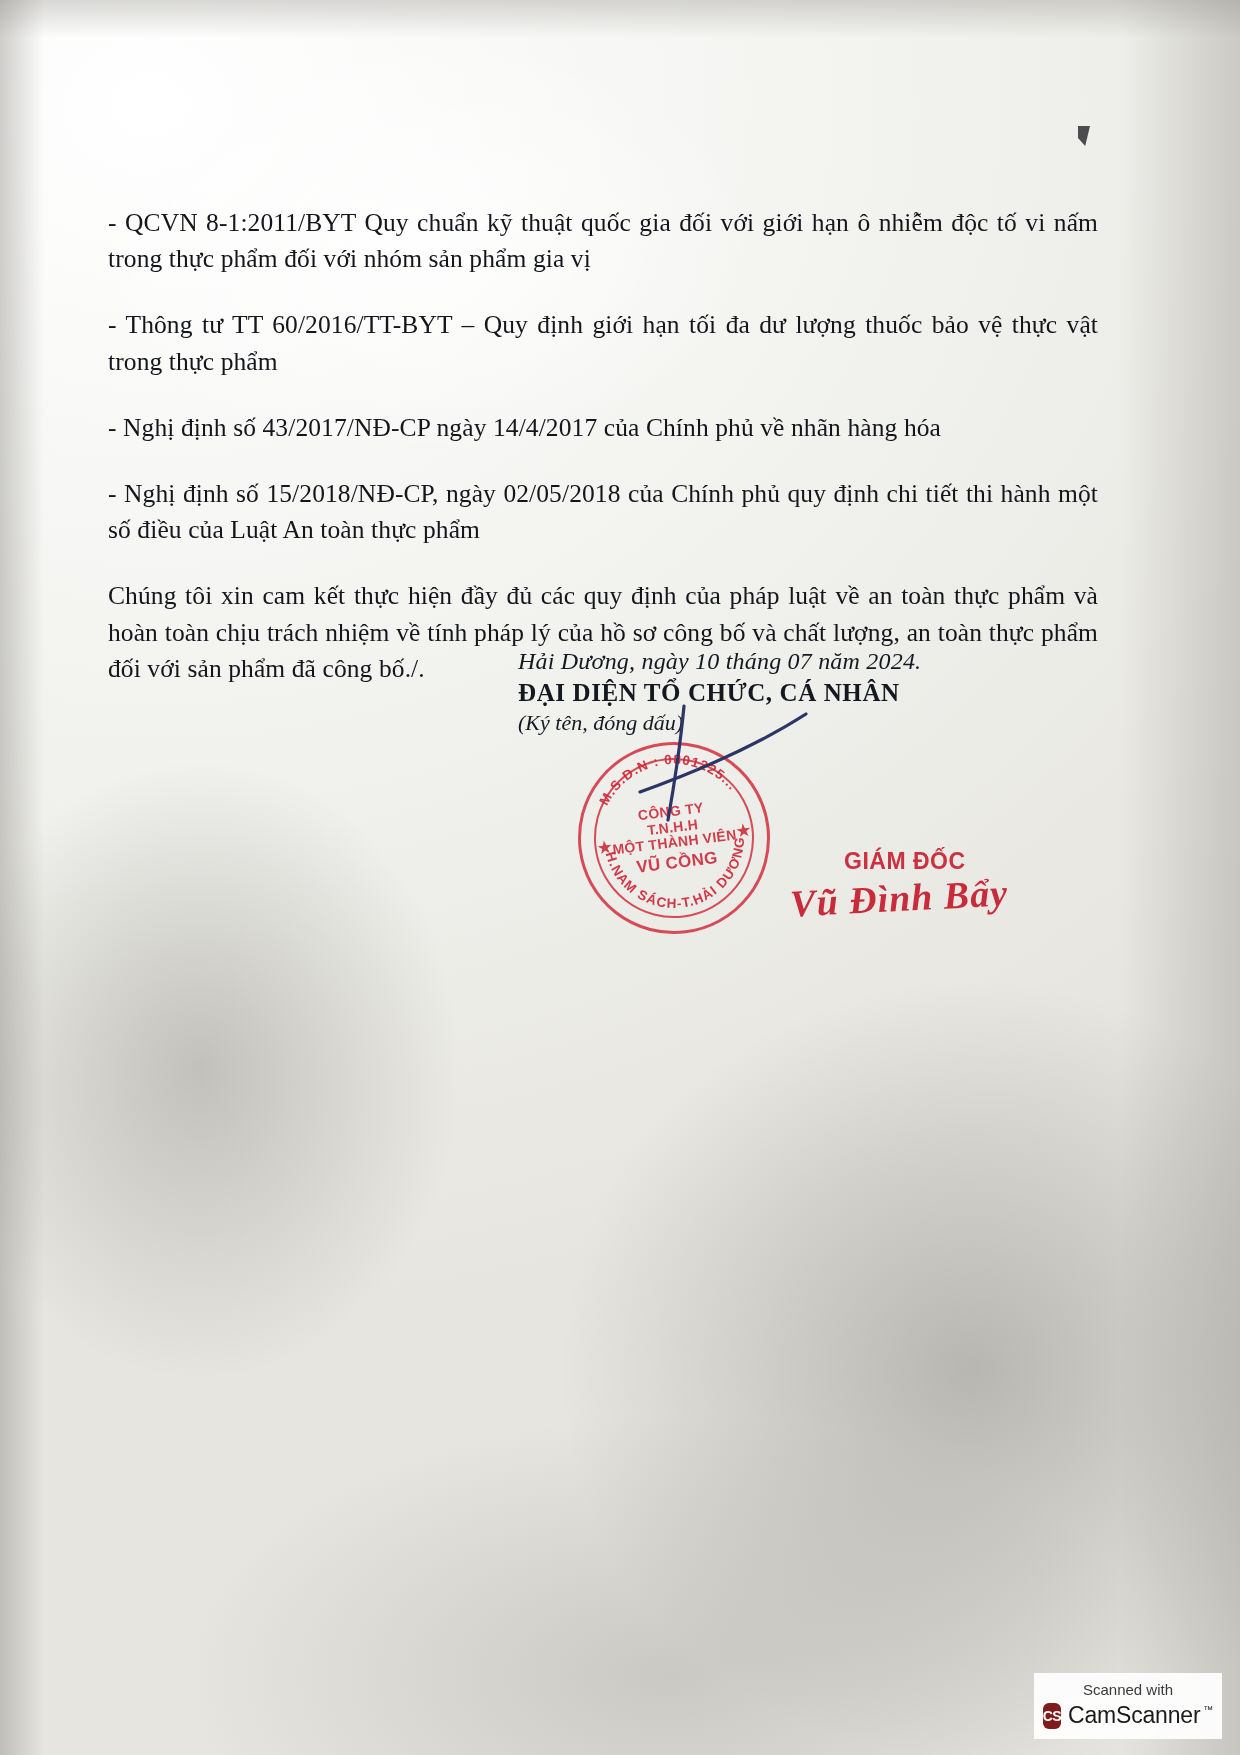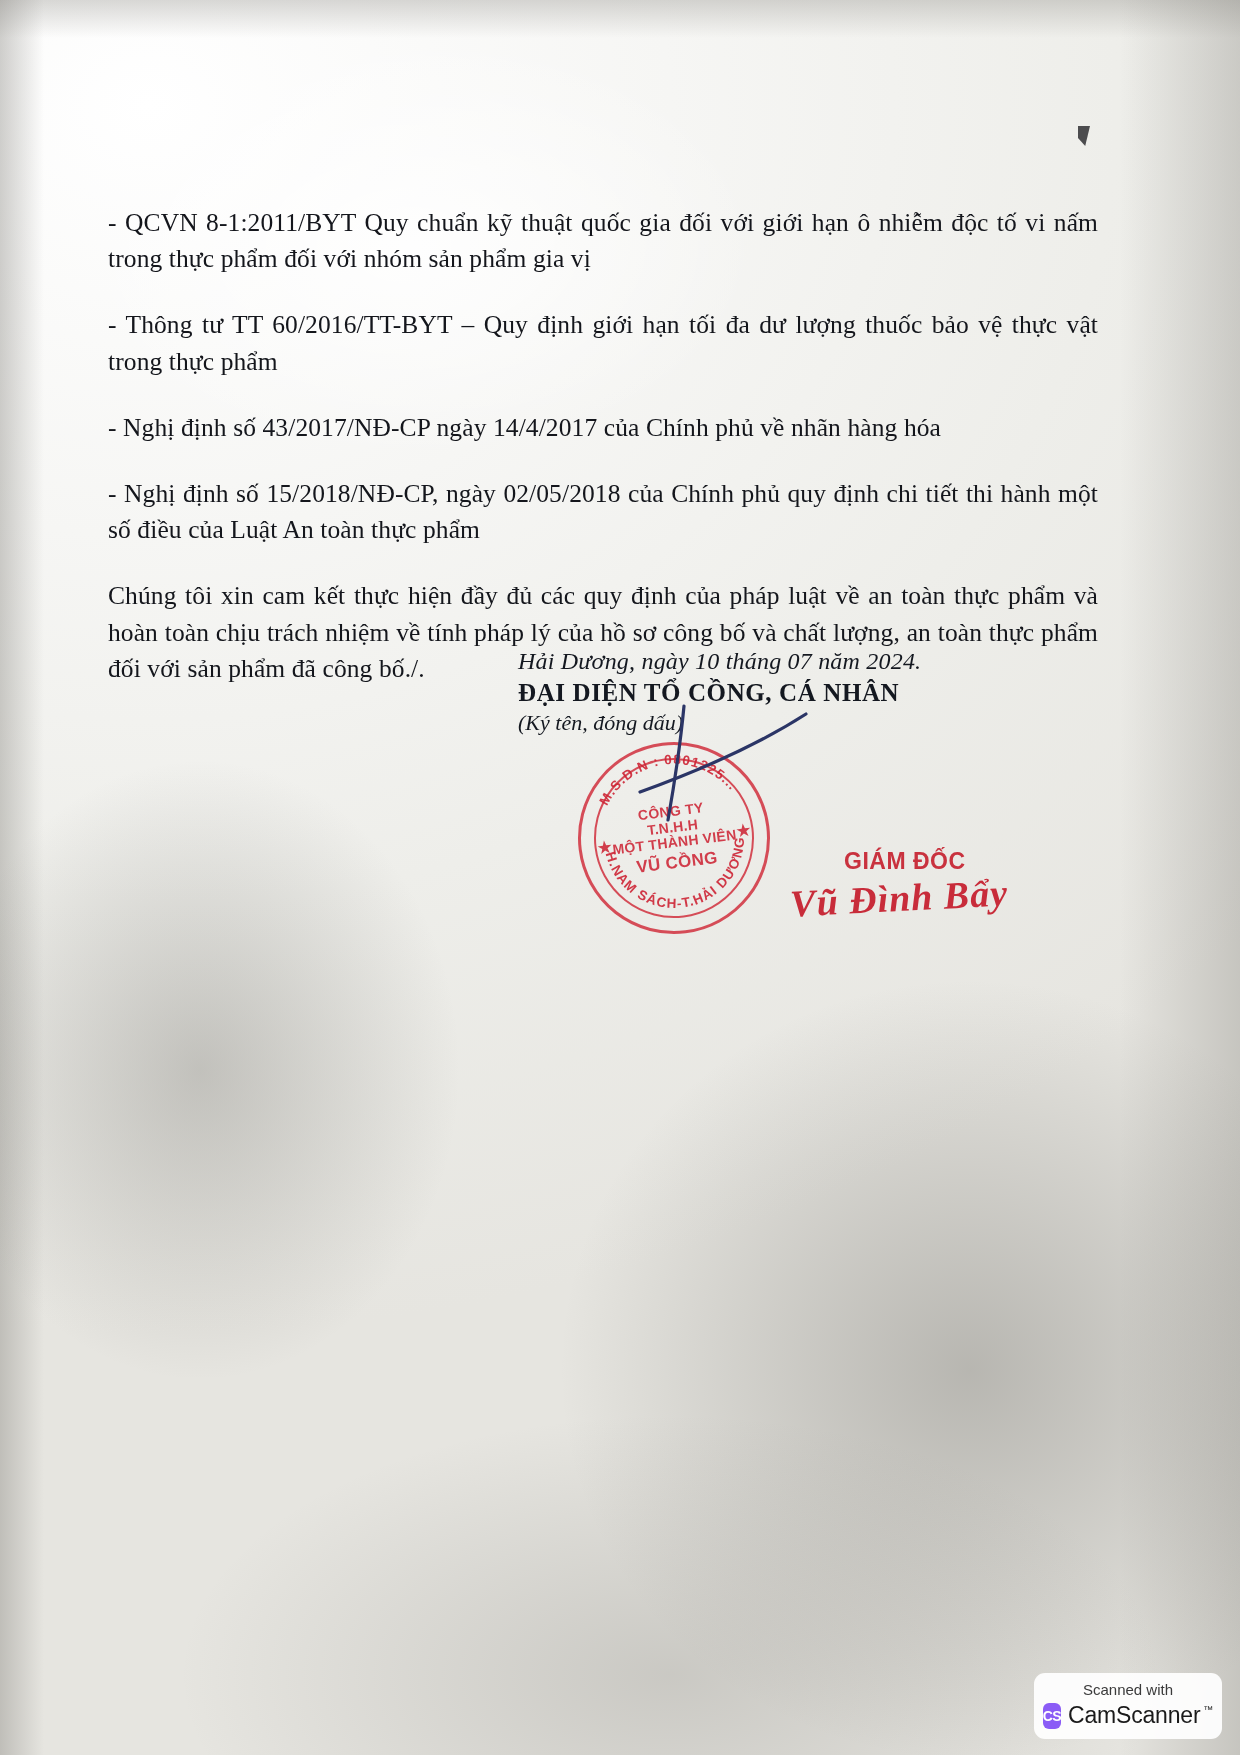--- a/index.html
+++ b/index.html
@@ -200,42 +200,42 @@
     transform: rotate(-3deg);
   }
 
   
   .watermark {
     position: absolute;
     right: 18px;
     bottom: 16px;
     width: 188px;
     background: rgba(255,255,255,0.92);
-    border-radius: 11px;
+    border-radius: 0;
     padding: 8px 10px 10px 10px;
     box-sizing: border-box;
     text-align: center;
   }
   .watermark .wm-top {
     font-family: "Liberation Sans", sans-serif;
     font-size: 15px;
     color: #3b3b3b;
     margin-bottom: 4px;
   }
   .watermark .wm-main {
     display: flex;
     align-items: center;
     justify-content: center;
     gap: 7px;
   }
   .watermark .cs-badge {
     width: 26px;
     height: 26px;
     border-radius: 6px;
-    background: #8b5cf6;
+    background: #7f1d1d;
     color: #ffffff;
     font-family: "Liberation Sans", sans-serif;
     font-weight: bold;
     font-size: 14px;
     display: flex;
     align-items: center;
     justify-content: center;
     letter-spacing: -0.5px;
   }
   .watermark .cs-name {
@@ -280,21 +280,21 @@
   <div class="doc-body">
     <p>- QCVN 8-1:2011/BYT Quy chuẩn kỹ thuật quốc gia đối với giới hạn ô nhiễm độc tố vi nấm trong thực phẩm đối với nhóm sản phẩm gia vị</p>
     <p>- Thông tư TT 60/2016/TT-BYT – Quy định giới hạn tối đa dư lượng thuốc bảo vệ thực vật trong thực phẩm</p>
     <p>- Nghị định số 43/2017/NĐ-CP ngày 14/4/2017 của Chính phủ về nhãn hàng hóa</p>
     <p>- Nghị định số 15/2018/NĐ-CP, ngày 02/05/2018 của Chính phủ quy định chi tiết thi hành một số điều của Luật An toàn thực phẩm</p>
     <p>Chúng tôi xin cam kết thực hiện đầy đủ các quy định của pháp luật về an toàn thực phẩm và hoàn toàn chịu trách nhiệm về tính pháp lý của hồ sơ công bố và chất lượng, an toàn thực phẩm đối với sản phẩm đã công bố./.</p>
   </div>
 
   <div class="sign-block">
     <div class="sign-place">Hải Dương, ngày 10 tháng 07 năm 2024.</div>
-    <div class="sign-title">ĐẠI DIỆN TỔ CỒNG, CÁ NHÂN</div>
+    <div class="sign-title">ĐẠI DIỆN TỔ CHỨC, CÁ NHÂN</div>
     <div class="sign-note">(Ký tên, đóng dấu)</div>
   </div>
 
   <div class="stamp">
     <div class="ring-outer"></div>
     <div class="ring-inner"></div>
     <span class="star star-left">★</span>
     <span class="star star-right">★</span>
     <svg viewBox="0 0 192 192">
       <defs>

